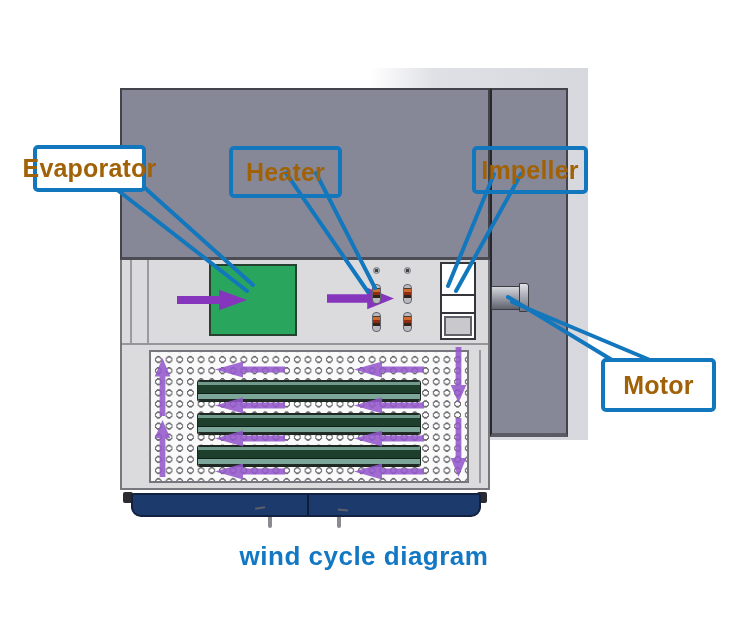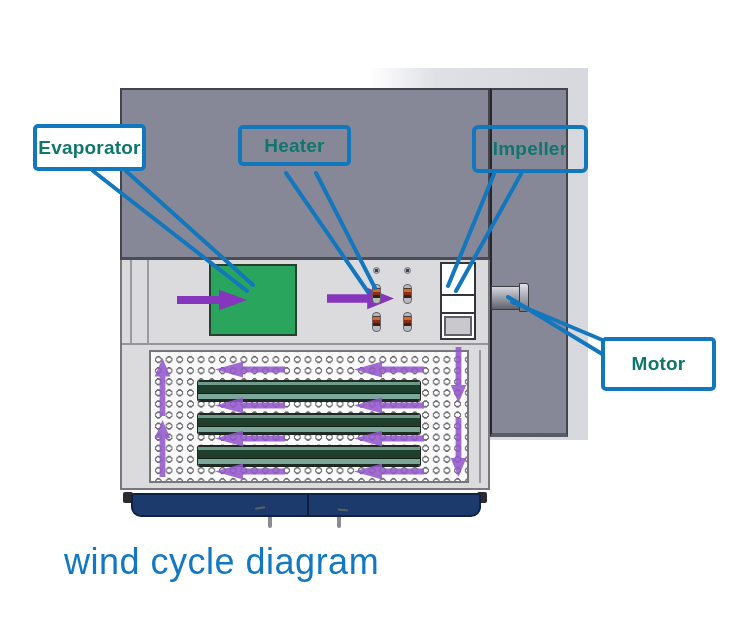--- a/index.html
+++ b/index.html
@@ -70,32 +70,32 @@
   
   .foot { position:absolute; top:492px; width:10px; height:11px; background:#2b2b31; border-radius:2px; }
   .base-bar { position:absolute; left:131px; top:493px; width:350px; height:24px;
     background:#1d3a6c; border:2px solid #11213f; border-radius:3px 3px 10px 10px; }
   .base-divider { position:absolute; left:174px; top:0; width:2px; height:100%; background:#0e1c38; }
   .latch { position:absolute; width:10px; height:4px; border-bottom:2px solid #5d5f68; }
   .leg { position:absolute; top:517px; width:4px; height:11px; background:#8a8a90; border-radius:0 0 2px 2px; }
 
   
   .callout-label { position:absolute; display:flex; align-items:center; justify-content:center;
-    border:4px solid #1377be; border-radius:5px; color:#0f766e; font-weight:bold; font-size:19px;
-    letter-spacing:.2px; }
+    border:4px solid #1377be; border-radius:5px; color:#a16207; font-weight:bold; font-size:25px;
+    letter-spacing:.2px;margin-top:21px; }
   .filled { background:#ffffff; }
   .lbl-evaporator { left:33px;  top:124px; width:113px; height:47px; }
-  .lbl-heater     { left:238px; top:125px; width:113px; height:41px;justify-content:center; }
-  .lbl-impeller   { left:472px; top:125px; width:116px; height:48px;border-radius:6px; }
+  .lbl-heater     { left:229px; top:125px; width:113px; height:52px;justify-content:center; }
+  .lbl-impeller   { left:472px; top:125px; width:116px; height:48px; }
   .lbl-motor      { left:601px; top:337px; width:115px; height:54px; }
 
   .callouts { position:absolute; left:0; top:0; width:750px; height:625px; pointer-events:none; }
 
-  .diagram-title { position:absolute; left:64px; top:541px; width:600px; text-align:left;
-    color:#1278c4; font-size:36px; font-weight:normal; letter-spacing:0.5px; }
+  .diagram-title { position:absolute; left:64px; top:541px; width:600px; text-align:center;
+    color:#1278c4; font-size:26px; font-weight:bold; letter-spacing:0.5px; }
 </style>
 </head>
 <body>
 
 <div class="stage">
 
   <div class="backdrop"></div>
 
   <div class="top-panel"></div>
   <div class="right-panel"></div>

